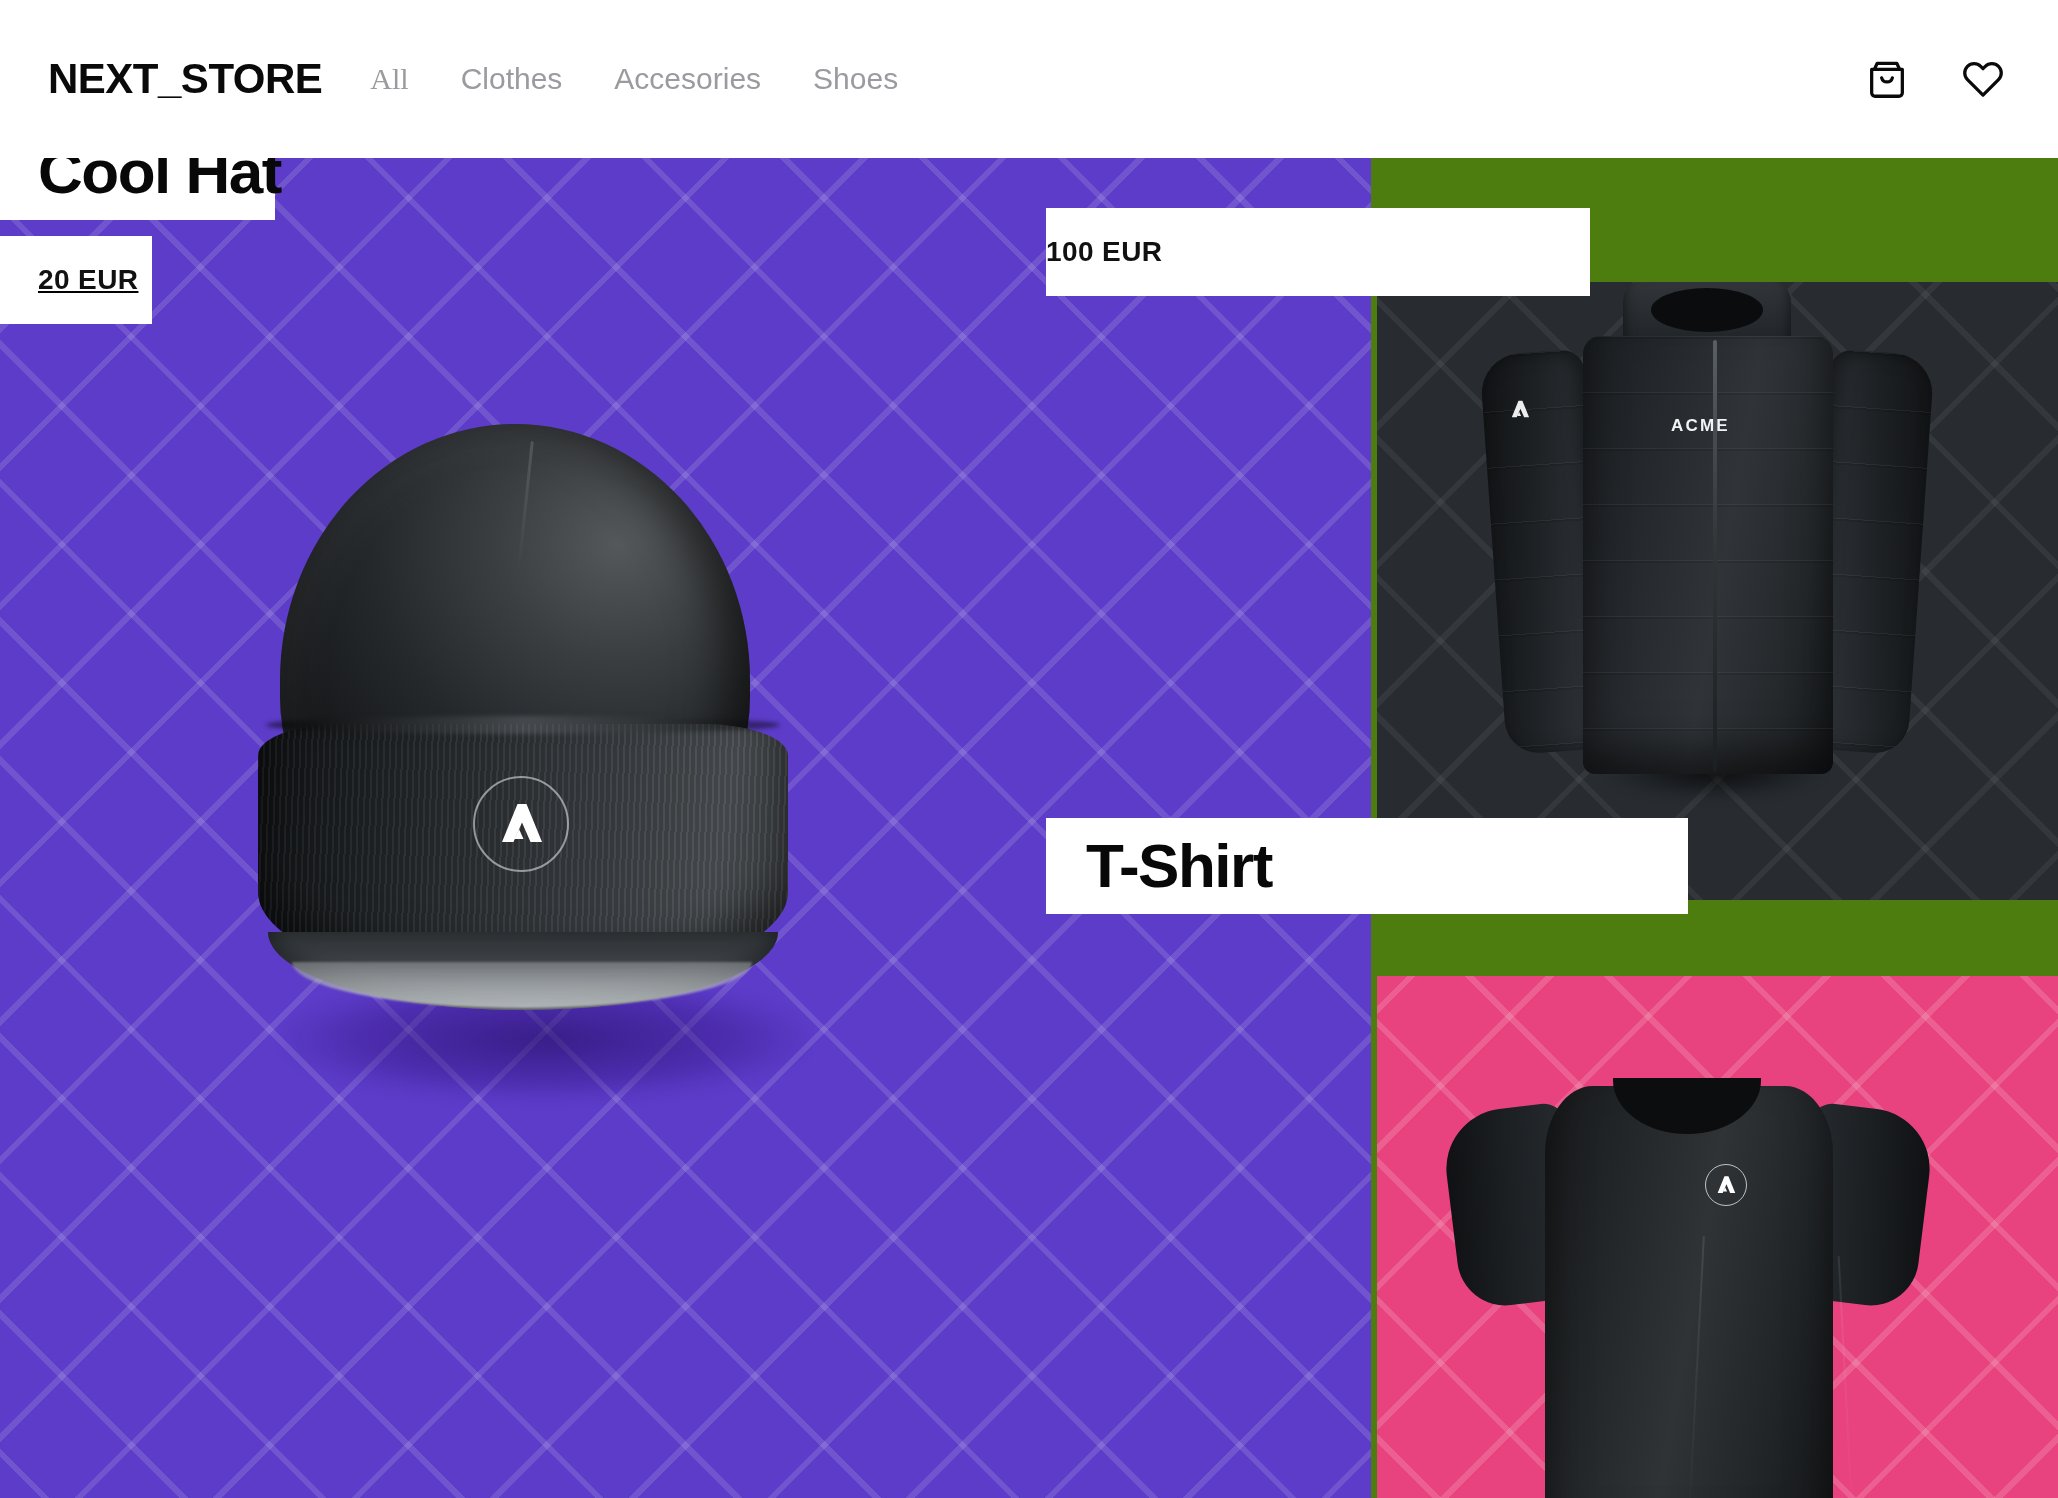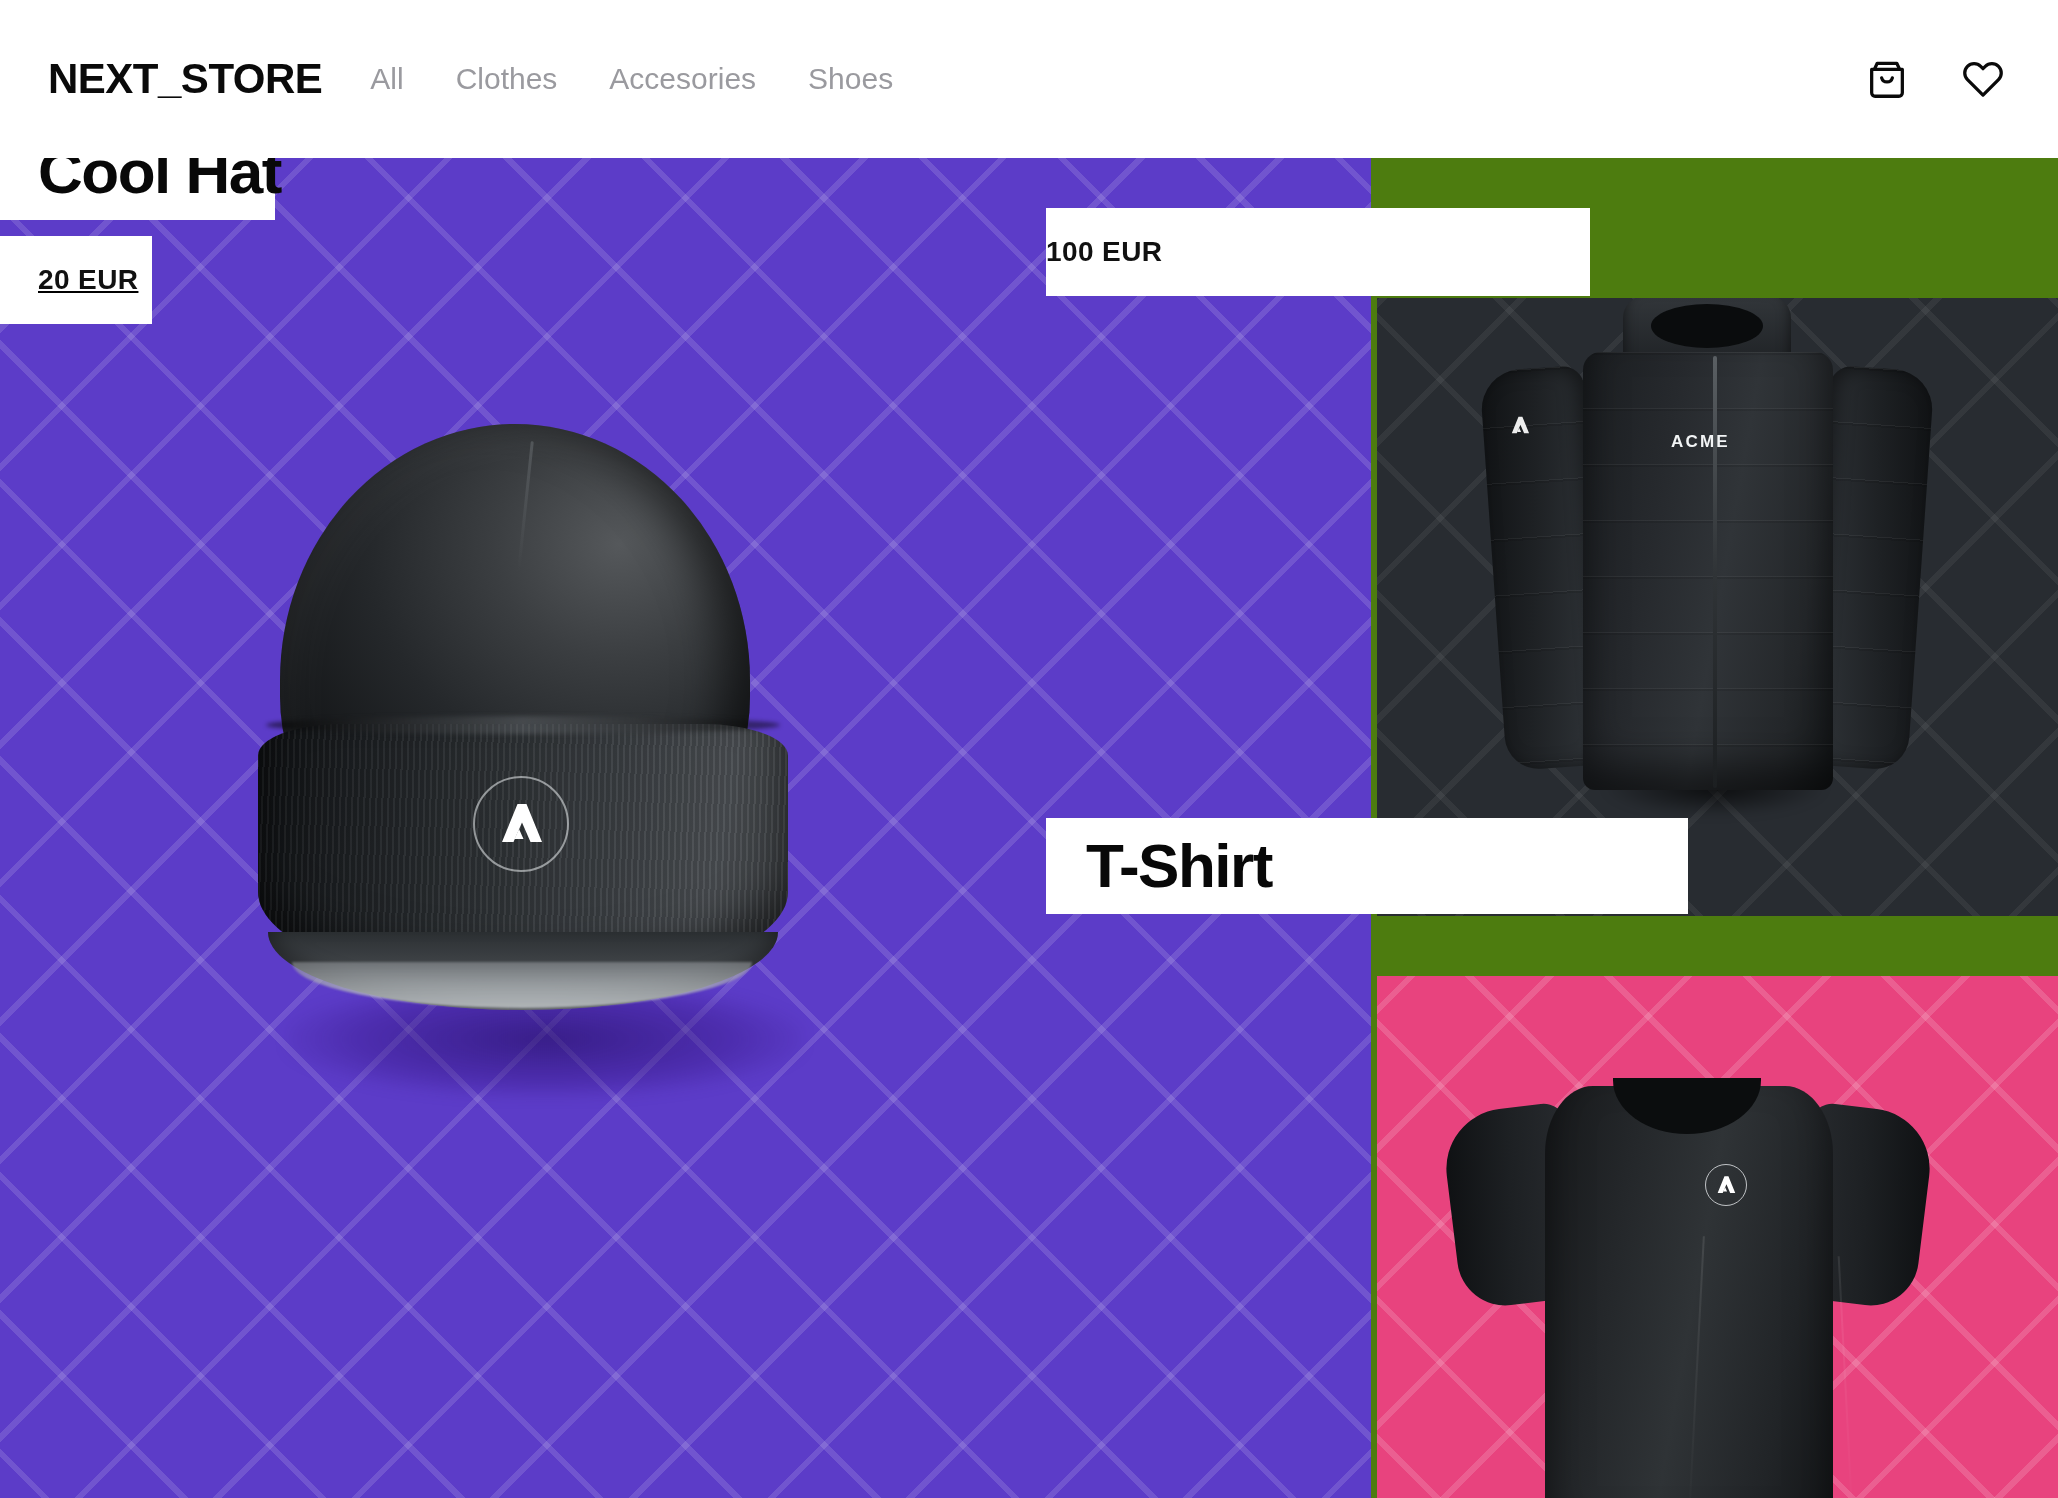--- a/index.html
+++ b/index.html
@@ -23,39 +23,39 @@
   .brand {
     margin-left:48px;
     font-size:42px; font-weight:700; letter-spacing:-0.5px;
     color:#0a0a0a; line-height:1; white-space:nowrap;
   }
   .nav { display:flex; align-items:center; margin-left:48px; gap:52px; }
   .nav-item {
     font-size:30px; font-weight:400; color:#9a9a9f;
     white-space:nowrap; cursor:pointer; line-height:1;
   }
-  .nav-item.active { color:#9a9a9f; }
+  .nav-item.active { color:#9a9a9f;font-family:Liberation Serif, serif; }
   .header-actions {
     margin-left:auto; margin-right:52px;
     display:flex; align-items:center; gap:50px;
   }
   .hicon { width:46px; height:46px; display:block; cursor:pointer; }
   .hicon svg { width:46px; height:46px; display:block; }
 
   
   .grid { position:absolute; left:0; top:124px; width:2058px; height:1374px; }
 
   
   .panel-hat {
     position:absolute; left:0; top:0; width:1371px; height:1374px;
     background:#5C3CC8; overflow:hidden;
   }
   
   .panel-jacket {
-    position:absolute; left:1377px; top:174px; width:681px; height:618px;
+    position:absolute; left:1377px; top:158px; width:681px; height:618px;
     background:#282C31; overflow:hidden;
   }
   .panel-shirt {
     position:absolute; left:1377px; top:852px; width:681px; height:646px;
     background:#E8437E; overflow:hidden;
   }
 
   
   .xpattern { position:absolute; inset:0; pointer-events:none; }
   .xpattern.light {

